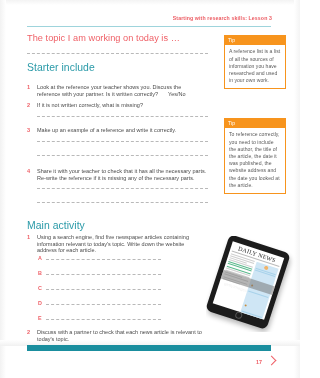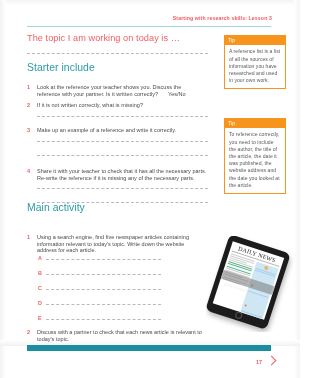--- a/index.html
+++ b/index.html
@@ -40,21 +40,21 @@
   .topic-title{
     position:absolute;left:27px;top:33px;
     font-size:9.2px;color:#ef5f66;font-weight:normal;
     letter-spacing:.05px;white-space:nowrap;
   }
   .h2{
     position:absolute;left:27px;
     font-size:10.4px;color:#2a9aa8;font-weight:normal;letter-spacing:.05px;
   }
   #starter-head{top:62px;}
-  #main-head{top:202px;}
+  #main-head{top:220px;}
 
   
   .dline{
     position:absolute;height:0;
     border-top:1px dashed #b9b9b9;
   }
 
   
   .num{
     position:absolute;

